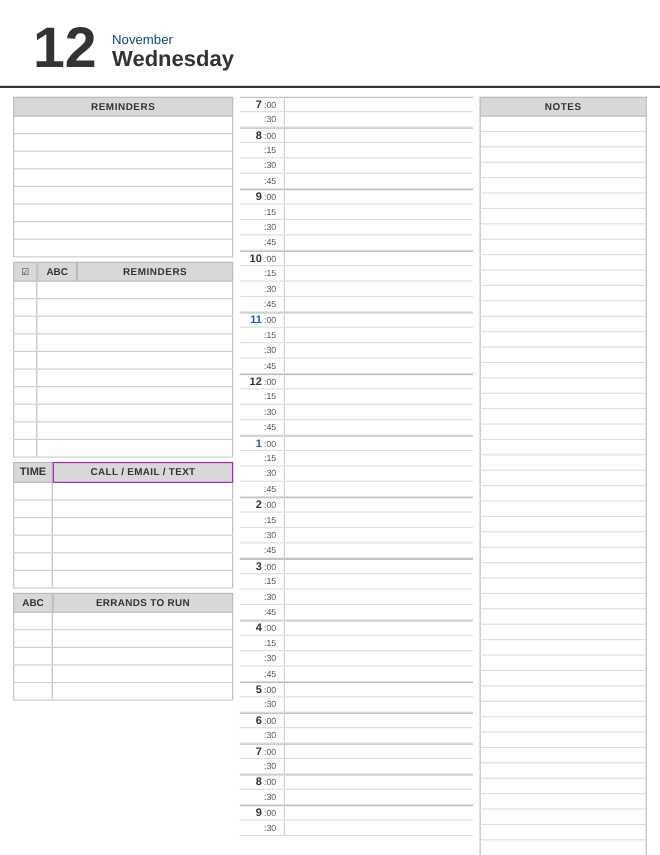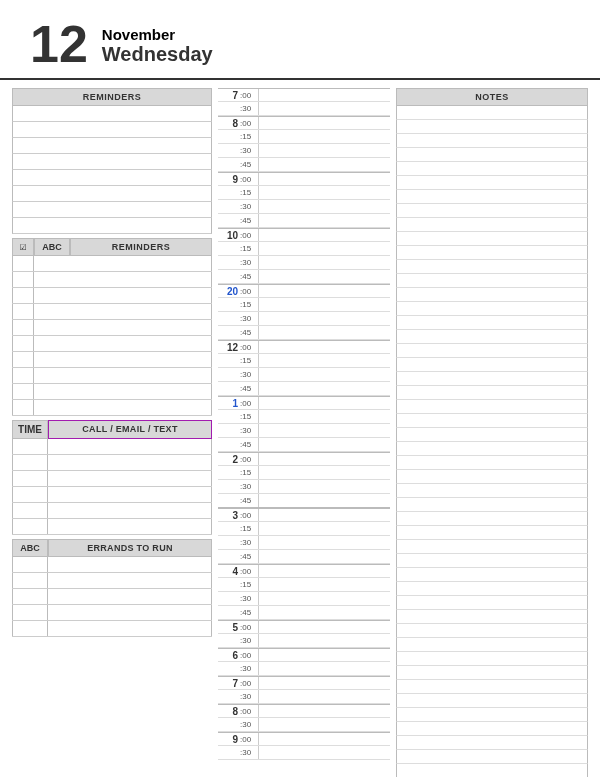--- a/index.html
+++ b/index.html
@@ -28,23 +28,23 @@
       margin-right: 14px;
       font-family: Arial, sans-serif;
     }
     .header-text {
       display: flex;
       flex-direction: column;
       justify-content: flex-end;
       padding-bottom: 4px;
     }
     .header-month {
-      font-size: 15px;
-      color: #000000;
-      font-weight: bold;
+      font-size: 12px;
+      color: #0c4a6e;
+      font-weight: normal;
     }
     .header-weekday {
       font-size: 20px;
       font-weight: bold;
       color: #333;
     }
 
     
     .main-grid {
       display: flex;
@@ -283,21 +283,21 @@
       flex-shrink: 0;
     }
     .appt-line {
       flex: 1;
       border-left: 1px solid #ccc;
       height: 100%;
     }
 
     
     .right-panel {
-      width: 192px;
+      width: 152px;
       flex-shrink: 0;
       display: flex;
       flex-direction: column;
       margin-left: 6px;
     }
     .notes-header {
       background: #d8d8d8;
       text-align: center;
       font-weight: bold;
       font-size: 9px;
@@ -539,21 +539,21 @@
       </div>
       <div class="appt-row">
         <div class="appt-hour-label"></div>
         <div class="appt-min-label">:45</div>
         <div class="appt-line"></div>
       </div>
     </div>
 
     <div class="appt-hour-block">
       <div class="appt-row top-border">
-        <div class="appt-hour-label blue">20</div>
+        <div class="appt-hour-label blue">11</div>
         <div class="appt-min-label">:00</div>
         <div class="appt-line"></div>
       </div>
       <div class="appt-row">
         <div class="appt-hour-label"></div>
         <div class="appt-min-label">:15</div>
         <div class="appt-line"></div>
       </div>
       <div class="appt-row">
         <div class="appt-hour-label"></div>

